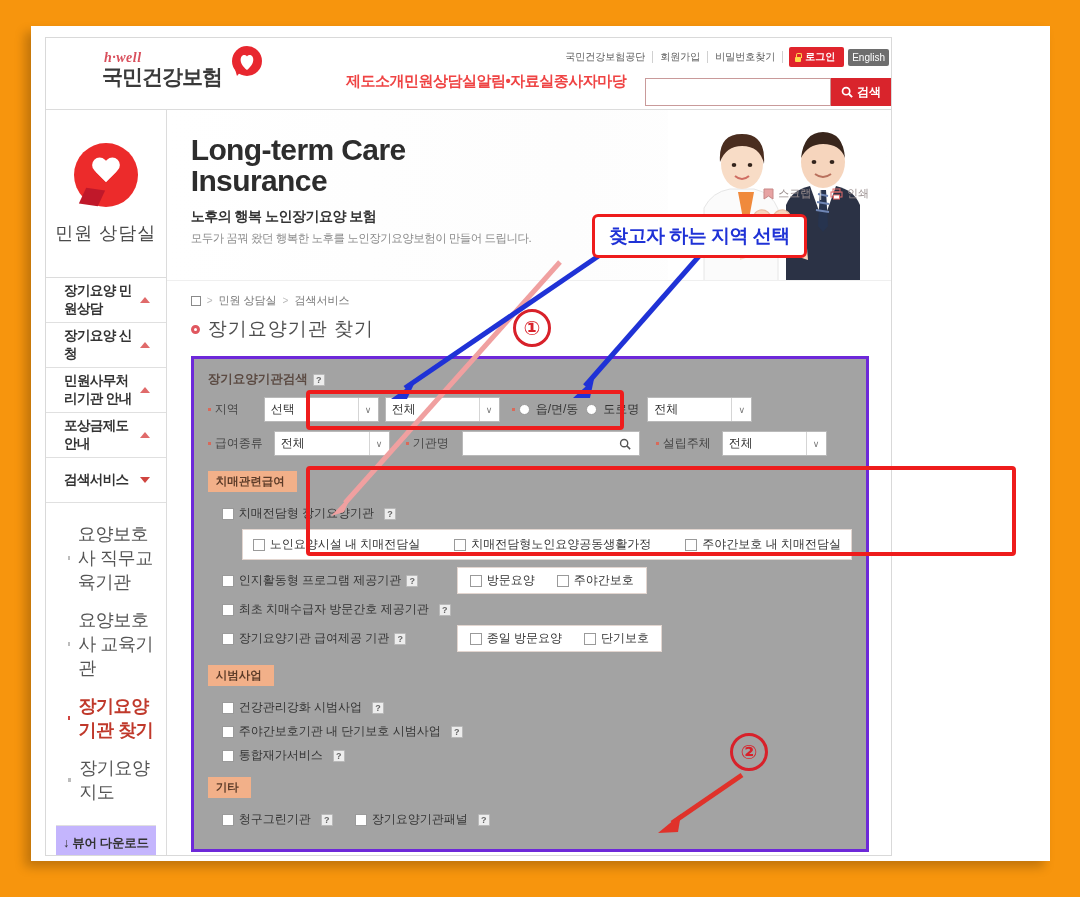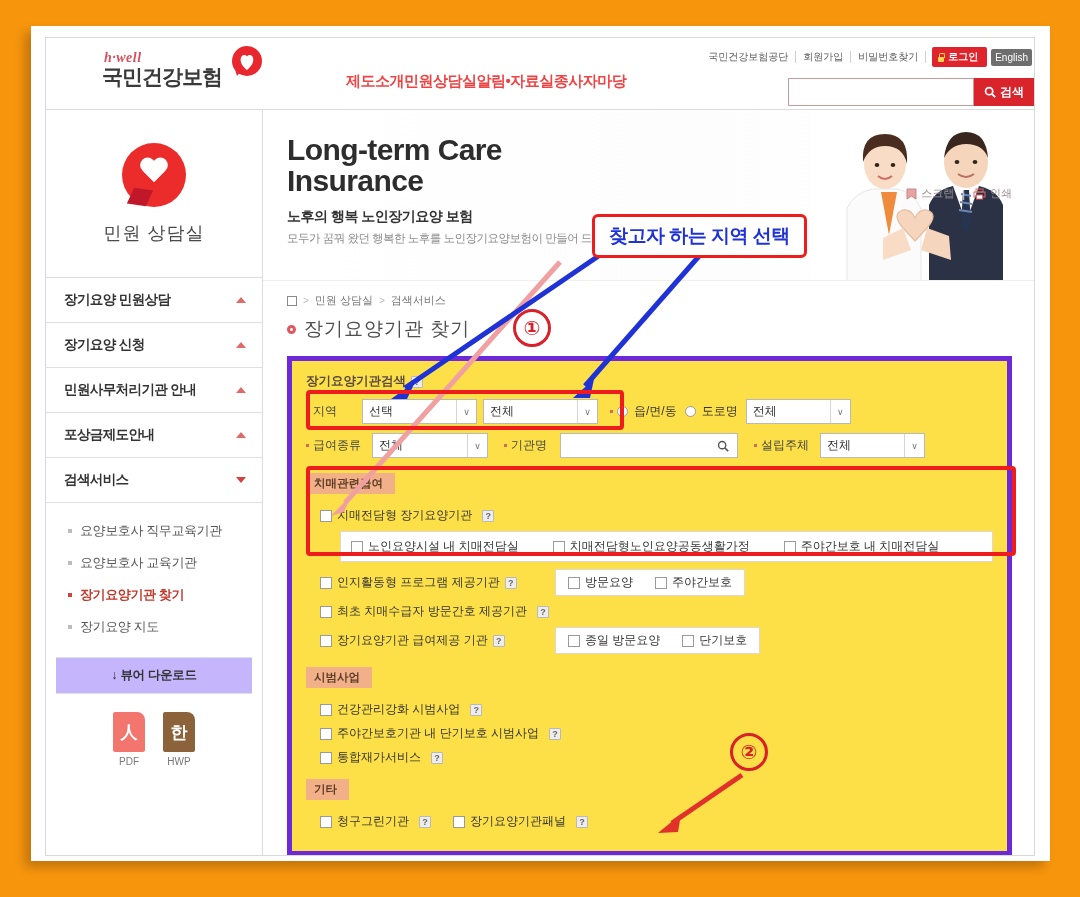--- a/index.html
+++ b/index.html
@@ -16,21 +16,21 @@
   #page-sheet {
     position: absolute;
     left: 31px; top: 26px;
     width: 1019px; height: 835px;
     background: #ffffff;
     box-shadow: -6px 6px 10px rgba(0,0,0,0.22);
   }
   #page-inner {
     position: absolute;
     left: 14px; top: 11px;
-    width: 990px; height: 819px;
+    width: 847px; height: 819px;
     background: #ffffff;
     border: 1px solid #d9d9d9;
     overflow: hidden;
   }
 
   
   #header { position: relative; height: 72px; border-bottom: 1px solid #dcdcdc; background:#fff; }
 
   .logo-wrap { position: absolute; left: 56px; top: 12px; width: 185px; }
   .logo-hwell {
@@ -121,21 +121,21 @@
     padding: 0 16px 0 18px; border-bottom: 1px solid #e0e0e0;
     font-size: 13.5px; font-weight: bold; color: #333; cursor: pointer; letter-spacing:-0.6px;
   }
   .side-acc.open { color: #333; }
   .caret { width:0;height:0;border-left:5px solid transparent;border-right:5px solid transparent; }
   .caret.up { border-bottom: 6px solid #e06a6a; }
   .caret.down { border-top: 6px solid #d0443f; }
 
   .side-sub { padding: 12px 0 6px 22px; }
   .side-sub-item {
-    font-size: 13px; color: #555; padding: 7px 0; display:flex; align-items:center; gap:8px; cursor:pointer;
+    font-size: 18px; color: #555; padding: 7px 0; display:flex; align-items:center; gap:8px; cursor:pointer;
     letter-spacing:-0.4px;
   }
   .side-sub-item .sq { width: 4px; height: 4px; background: #bdbdbd; display:inline-block; }
   .side-sub-item.active { color: #c0392b; font-weight: bold; }
   .side-sub-item.active .sq { background: #d0443f; }
 
   #viewer-box { margin: 8px 10px 0 10px; border-top:1px solid #e0e0e0; border-bottom:1px solid #e0e0e0; background:#c4b5fd; }
   #viewer-title { text-align:center; font-size:12.5px; font-weight:bold; color:#333; padding:9px 0; letter-spacing:-0.3px; }
   #viewer-icons { display:flex; justify-content:center; gap:18px; padding: 18px 0 14px; background:#fff;}
   .vi { text-align:center; }
@@ -164,22 +164,22 @@
   .title-dot { width:9px;height:9px;border-radius:50%;border:3px solid #e0575f;margin-right:8px;}
   #page-title { font-size:19px; color:#4f4f4f; letter-spacing:1px; }
 
   #tools-row { position:absolute; right: 22px; top: 44px; display:flex; align-items:center; gap:8px; font-size:11px; color:#9a8f8f;margin-top:32px;}
   #tools-row .tool { display:flex;align-items:center;gap:4px;cursor:pointer;}
   .tool-sep{color:#ddd;}
 
   
   #search-panel {
     margin: 14px 22px 0 24px;
-    border: 5px solid #6d28d9;
-    background: #fde047;
+    border: 3px solid #6d28d9;
+    background: #a3a3a3;
     padding: 12px 14px 14px;
   }
   .panel-head { font-size: 12.5px; font-weight: bold; color:#5b4a42; display:flex; align-items:center; gap:5px; margin-bottom: 9px;}
   .help-ico {
     display:inline-flex;align-items:center;justify-content:center;
     width:12px;height:12px;border:1px solid #b9b9b9;background:#ededed;color:#666;
     font-size:9px;font-weight:bold;border-radius:1px;cursor:pointer;
   }
 
   .form-row { display:flex; align-items:center; gap:0px; margin-bottom: 9px; flex-wrap: nowrap;}

